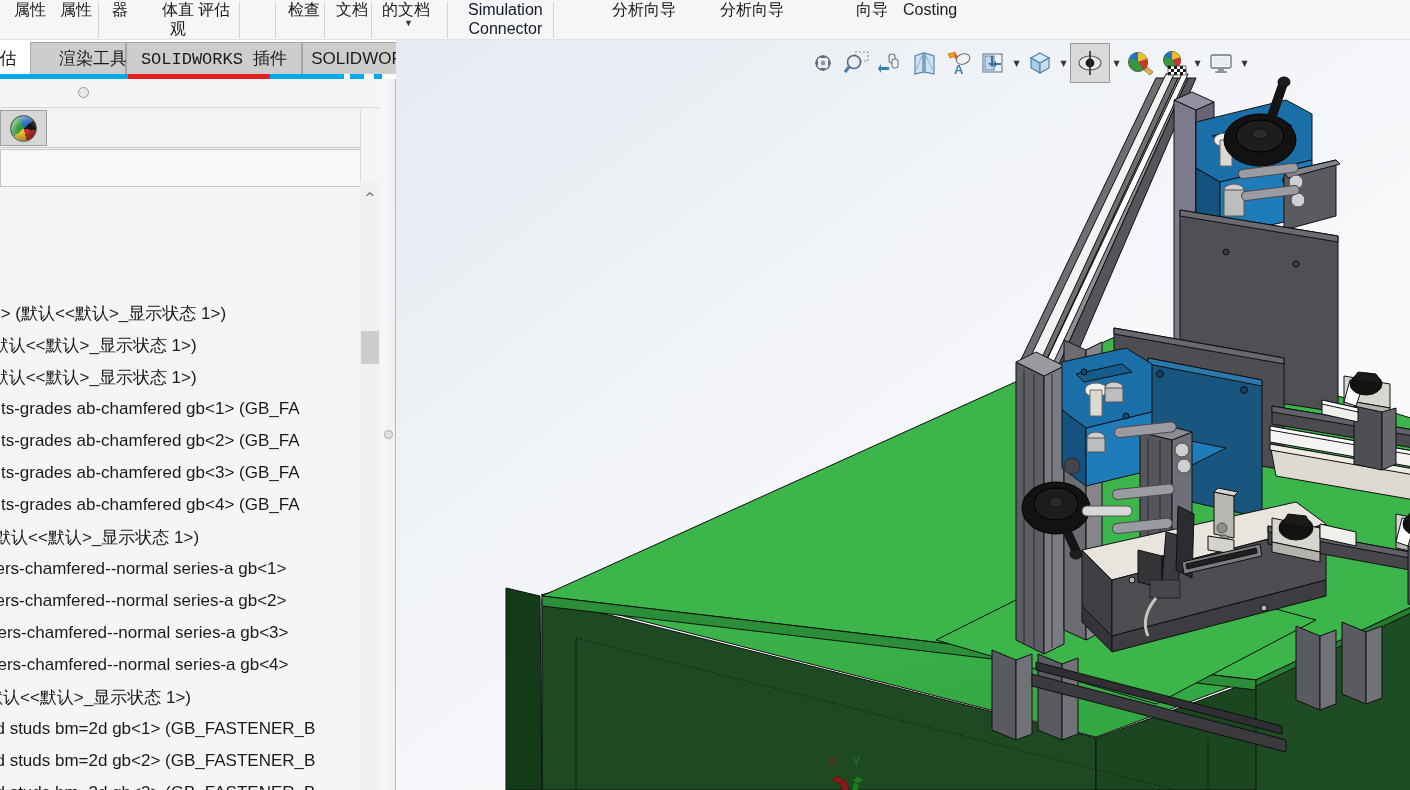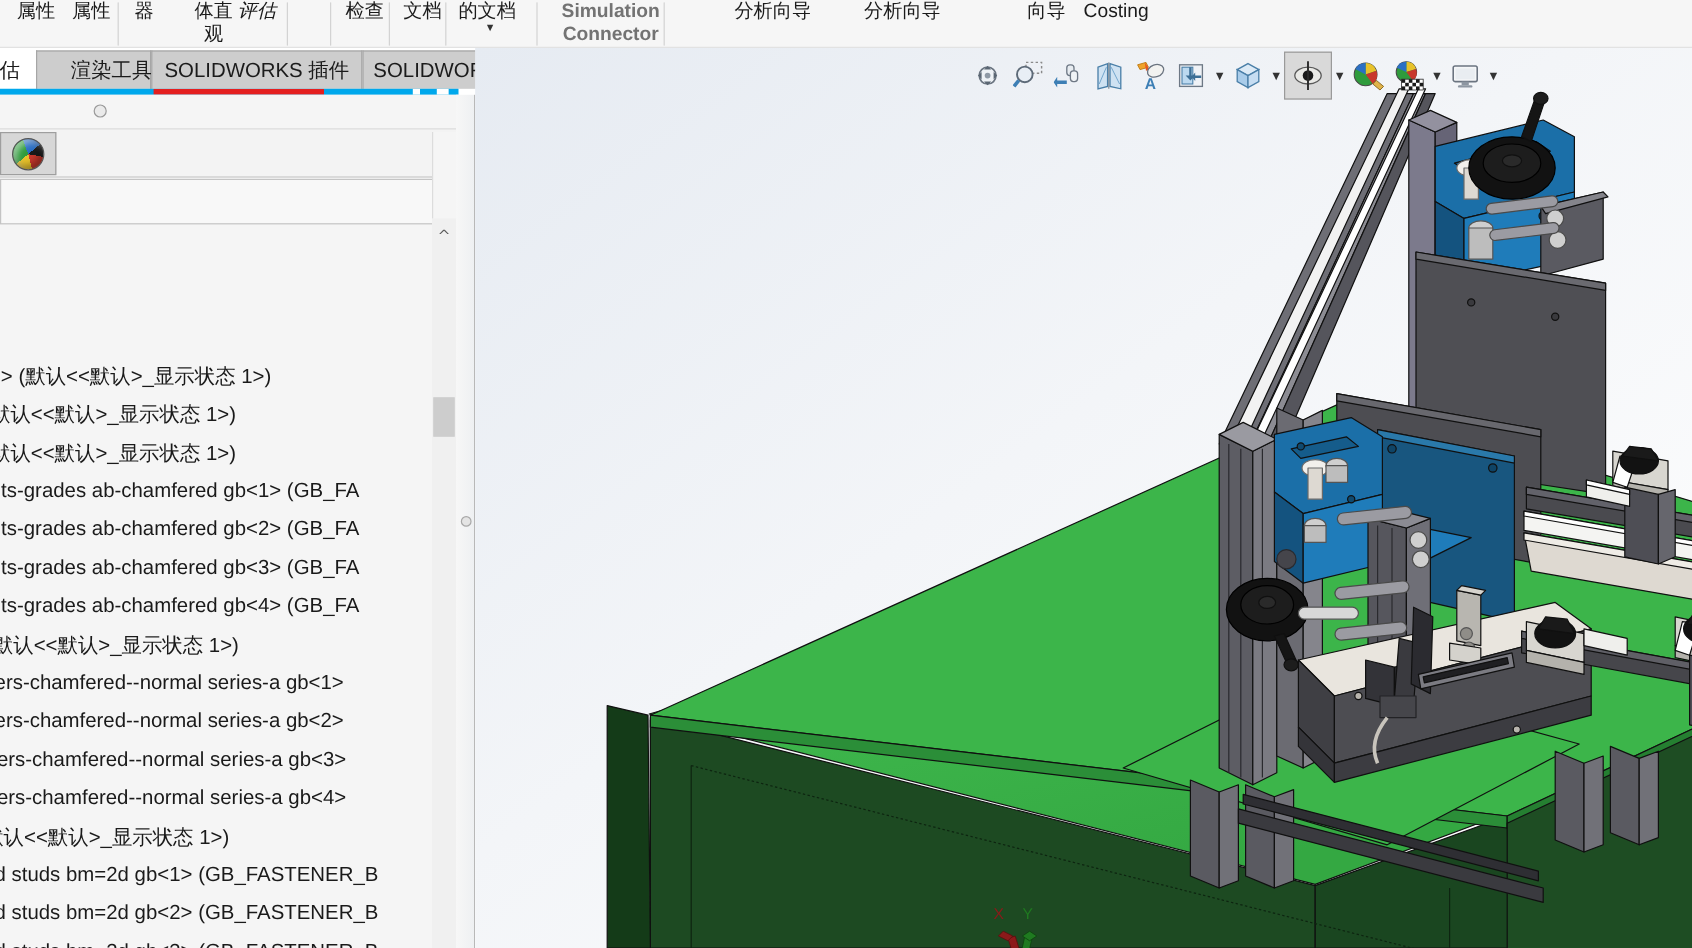--- a/index.html
+++ b/index.html
@@ -16,21 +16,21 @@
     position: absolute; left: 0; top: 0; width: 1410px; height: 40px;
     background: #f6f6f6;
     overflow: hidden;
   }
   .rb-group {
     position: absolute; top: 0; height: 40px;
     display: flex; flex-direction: column; align-items: center;
     font-size: 16px; color: #1b1b1b; line-height: 19px;
     white-space: nowrap;
   }
-  .rb-group.dim { color: #737373; font-weight: bold; }
+  .rb-group.dim { color: #0f172a; }
   .rb-sep {
     position: absolute; top: 2px; width: 1px; height: 36px;
     background: #d3d3d3;
   }
   .rb-caret {
     position: absolute; font-size: 9px; color: #333; top: 18px;
   }
   .ribbon-bottom-line {
     position: absolute; left: 0; top: 39px; width: 1410px; height: 1px;
     background: #e2e2e2;
@@ -210,21 +210,21 @@
         <div class="rb-group" style="left: 60px;">
           <div>属性</div>
         </div>
         <div class="rb-group" style="left: 112px;">
           <div>器</div>
         </div>
         <div class="rb-group" style="left: 150px; margin-left: 12px;">
           <div>体直</div>
           <div>观</div>
         </div>
-        <div class="rb-group" style="left: 198px; font-style: italic;">
+        <div class="rb-group" style="left: 198px;">
           <div>评估</div>
         </div>
         <div class="rb-group" style="left: 288px;">
           <div>检查</div>
         </div>
         <div class="rb-group" style="left: 336px;">
           <div>文档</div>
         </div>
         <div class="rb-group" style="left: 382px;">
           <div>的文档</div>
@@ -256,21 +256,21 @@
         <div class="rb-sep" style="left: 553px;"></div>
       </div>
     <div class="rb-caret" id="rb-caret" style="left: 404px;">▼</div>
   </div>
   <div class="ribbon-bottom-line"></div>
 
   <div class="tabstrip">
     <div id="tabs-host">
         <div class="tab first" style="left: -14px; width: 44px;">估</div>
         <div class="tab" style="left: 30px; width: 96px; padding-left: 40px;">渲染工具</div>
-        <div class="tab" style="left: 126px; width: 176px;">SOLIDWORKS 插件</div>
+        <div class="tab" style="left: 126px; width: 176px; font-family: Liberation Mono, monospace;">SOLIDWORKS 插件</div>
         <div class="tab" style="left: 302px; width: 176px;">SOLIDWORKS MBD</div>
         <div class="tab" style="left: 478px; width: 98px;">今日制造</div>
         <div class="tab" style="left: 576px; width: 157px;">3DSource零件库</div>
       </div>
   </div>
   <div class="colorstrip">
     <div id="cstrip-host">
         <div class="cseg" style="left: 0px; width: 128px; background: rgb(0, 168, 236);"></div>
         <div class="cseg" style="left: 128px; width: 142px; background: rgb(228, 31, 31);"></div>
         <div class="cseg" style="left: 270px; width: 74px; background: rgb(0, 168, 236);"></div>

